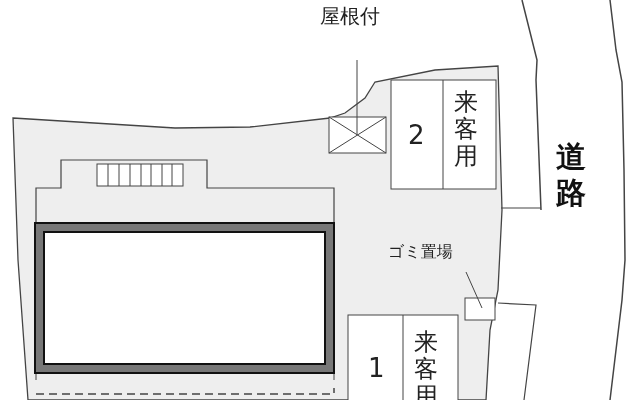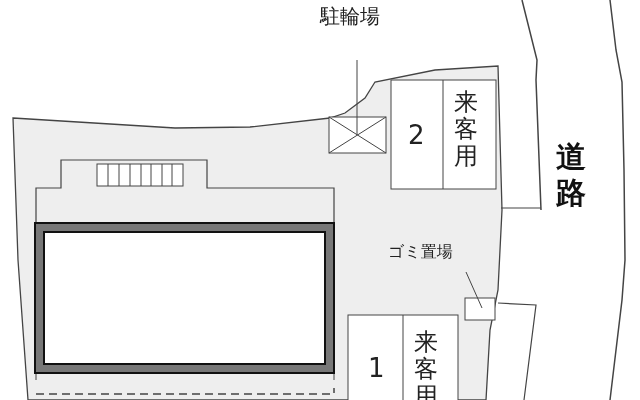--- a/index.html
+++ b/index.html
@@ -64,21 +64,21 @@
     <path d="M403,315 V400" stroke="#444" stroke-width="1"></path>
   </g>
 
   <g>
     <rect x="465" y="298" width="30" height="22" fill="#ffffff" stroke="#444" stroke-width="1"></rect>
   </g>
   <path d="M466,272 L482,308" stroke="#444" stroke-width="1"></path>
 </svg>
 
 <div class="label lbl-bike">
-  <span>駐輪場</span>
+  <span>屋根付</span>
 </div>
 
 <div class="vlabel lbl-road">
   <span>道</span>
   <span>路</span>
 </div>
 
 <div class="label lbl-trash">ゴミ置場</div>
 
 <div class="slot-num slot2-num">2</div>

